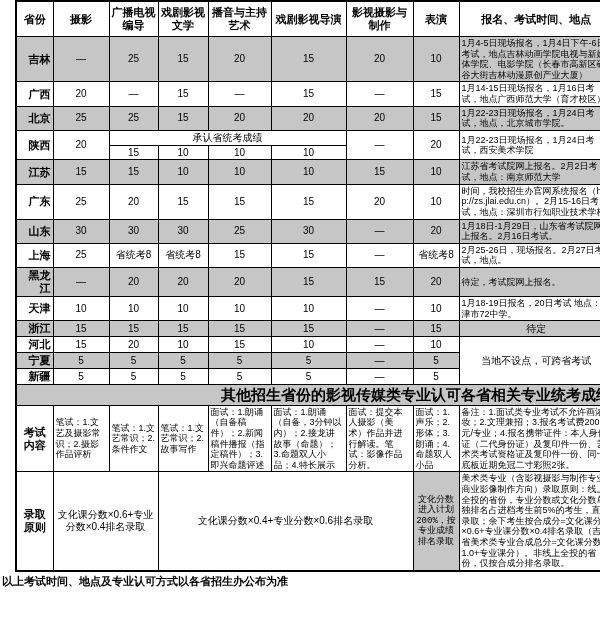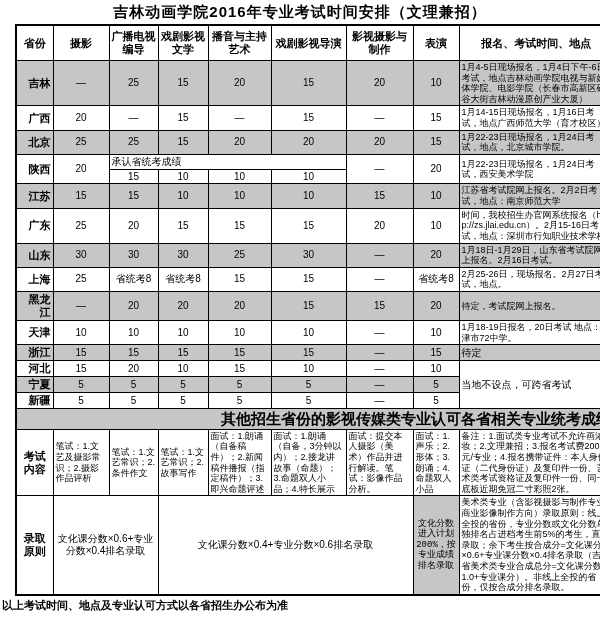--- a/index.html
+++ b/index.html
@@ -23,36 +23,35 @@
   table.exam-table td, table.exam-table th{
     border:1px solid #000;padding:1px 2px;vertical-align:middle;
     word-break:break-all;line-height:1.18;
   }
   tr.shaded td, tr.shaded th{background:var(--shade,#c6c6c6);}
   td.gray{background:var(--shade,#c6c6c6);font-family:Liberation Mono, monospace;}
   th.hdr{font-size:11px;font-weight:bold;text-align:center;height:32px;}
   td.prov{font-size:11px;font-weight:bold;text-align:right;}
   td.num{font-size:10px;text-align:center;}
   td.info{font-size:9px;text-align:left;}
-  td.icenter{font-size:10px;text-align:left;}
+  td.icenter{font-size:10px;text-align:center;}
   td.section{font-size:15px;font-weight:bold;text-align:right;}
   td.rowlabel{font-size:11px;font-weight:bold;text-align:center;}
   td.exam{font-size:9px;text-align:left;vertical-align:middle;}
   td.adm{font-size:10px;text-align:center;}
   td.admsm{font-size:9px;text-align:center;}
   td.admlast{font-size:9px;text-align:left;}
   .footer{
     font-size:11px;font-weight:bold;text-align:left;padding:2px 2px;
   }
 </style>
 </head>
 <body>
 
 <div class="page">
-  <div class="title">吉林动画学院2016年专业考试时间安排（文理兼招）</div>
   <table class="exam-table">
     <colgroup>
       <col style="width:37px">
         <col style="width:56px">
         <col style="width:49px">
       <col style="width:50px">
         <col style="width:63px">
         <col style="width:75px">
       <col style="width:67px">
         <col style="width:46px">

